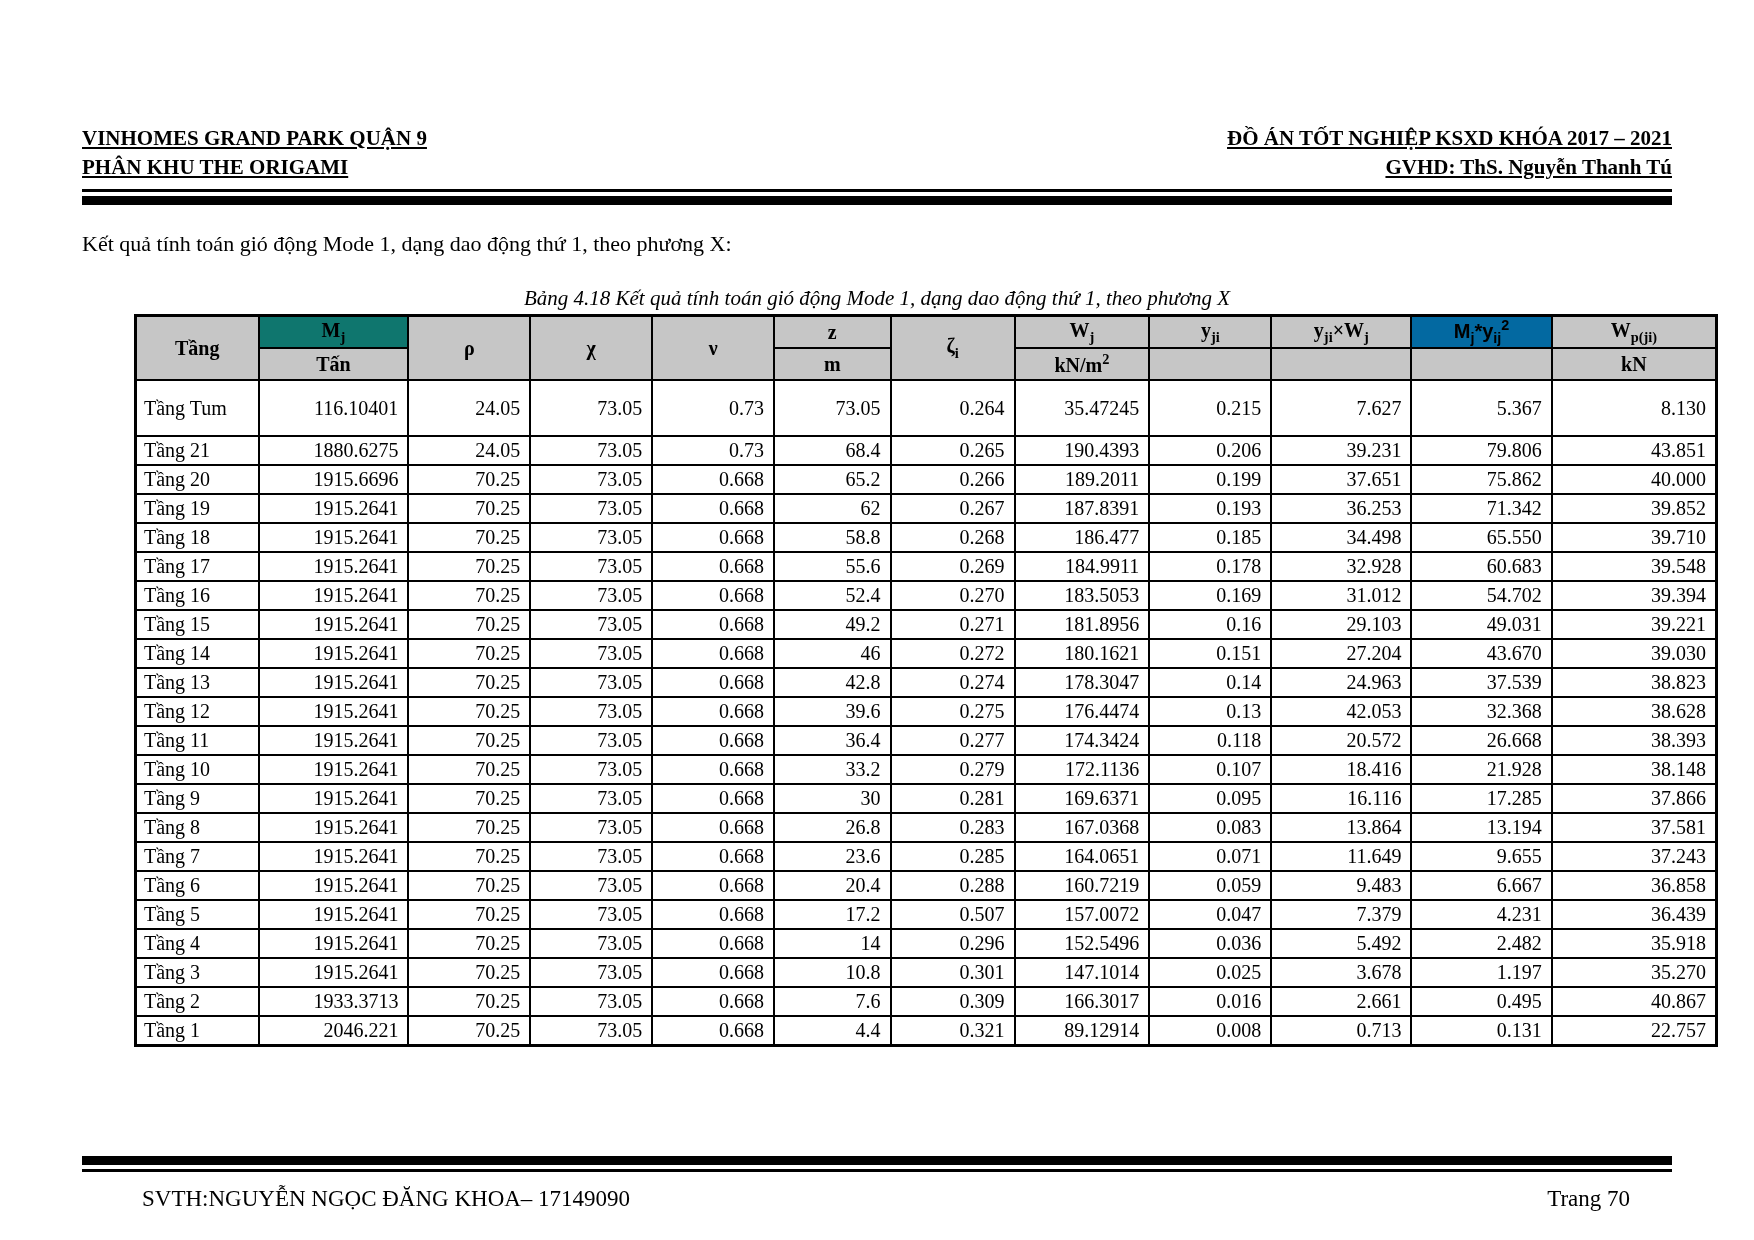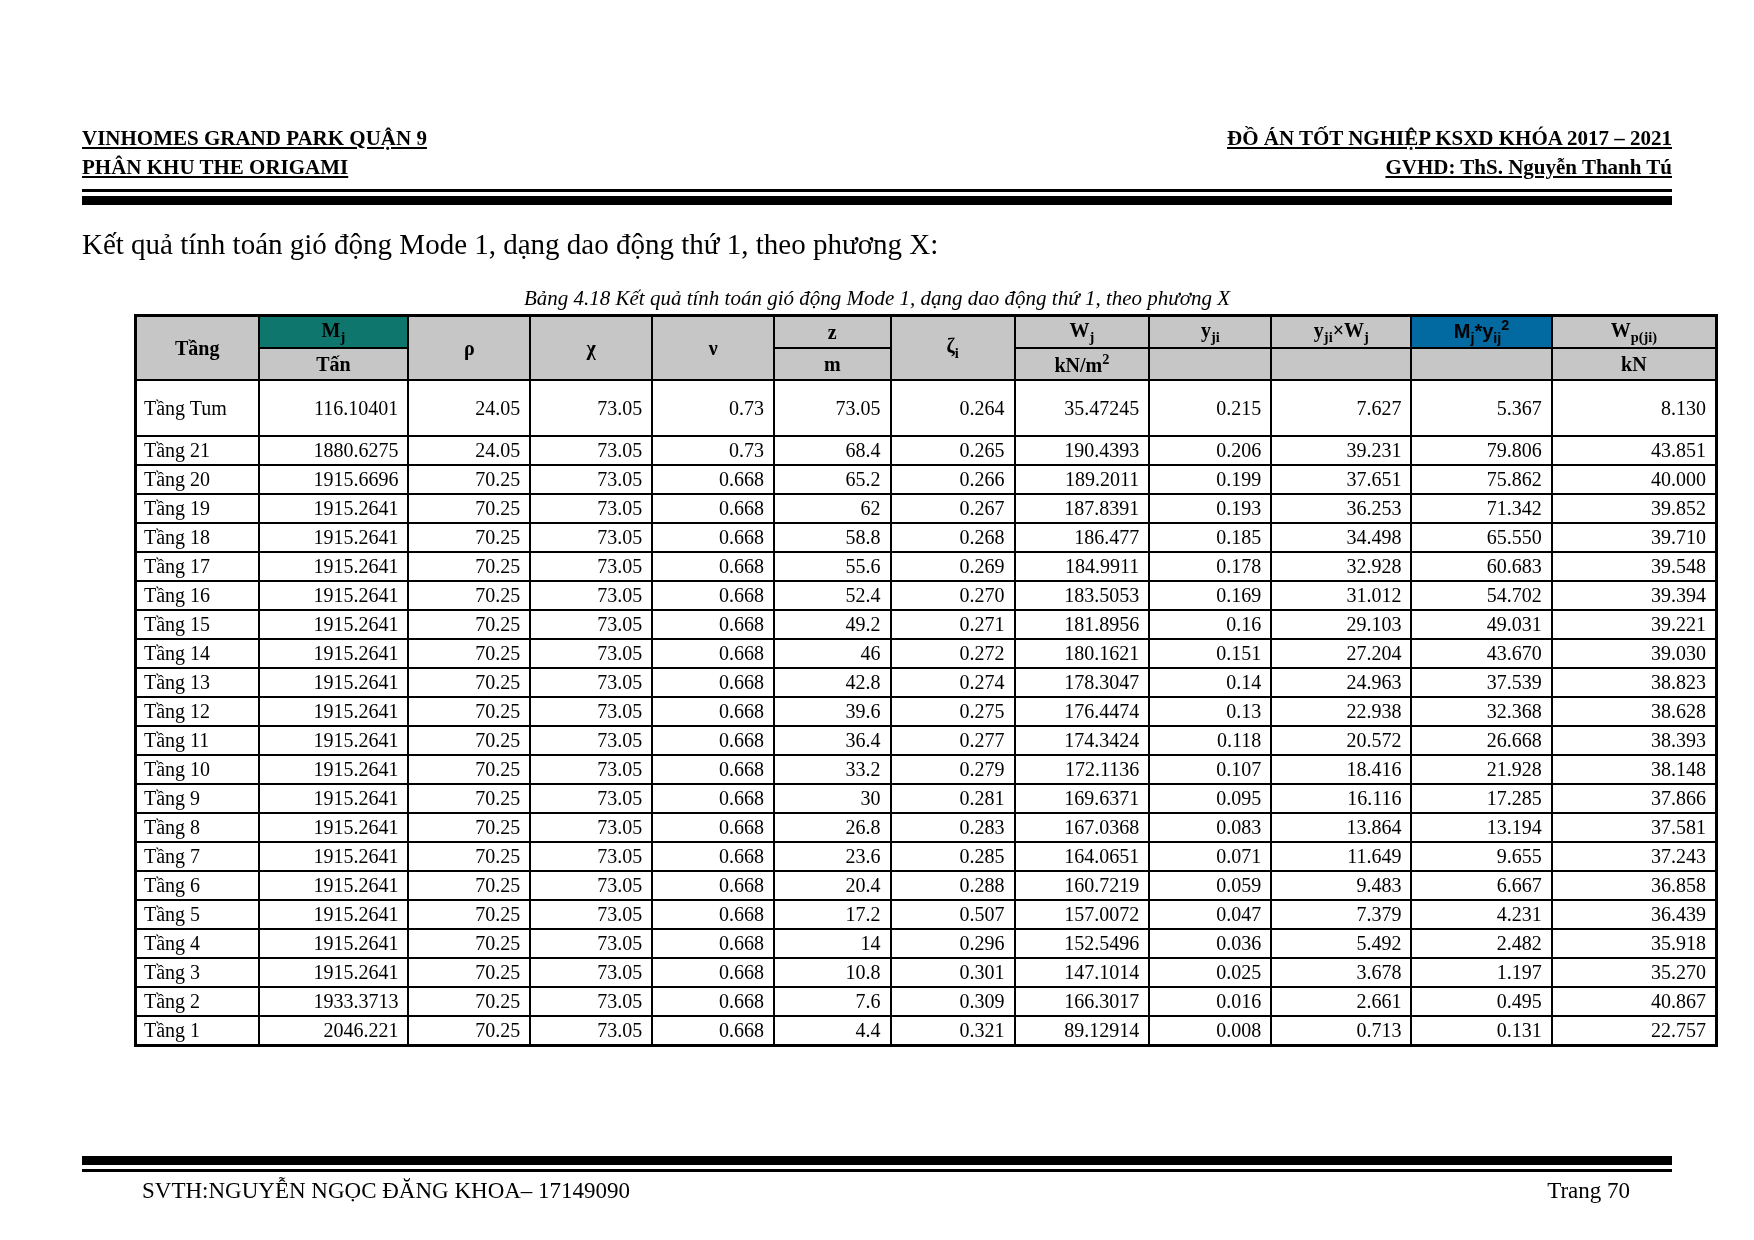--- a/index.html
+++ b/index.html
@@ -15,21 +15,21 @@
   
   .doc-header{padding-top:124px;}
   .header-row{display:flex;justify-content:space-between;align-items:flex-end;}
   .header-left,.header-right{font-size:21px;font-weight:bold;line-height:29px;text-decoration:underline;}
   .header-right{text-align:right;}
   .rule-thin{height:3px;background:#000;}
   .rule-thick{height:9px;background:#000;}
   .doc-header .rule-thin{margin-top:7px;}
   .doc-header .rule-thick{margin-top:4px;}
   
-  .intro{margin:25px 0 0 0;font-size:29px;line-height:28px;}
+  .intro{margin:25px 0 0 0;font-size:22px;line-height:28px;}
   .caption{margin:28px 0 3px 0;text-align:center;font-size:21px;font-style:italic;}
   
   table{
     border-collapse:collapse;
     table-layout:fixed;
     width:1584px;
     margin-left:52px;
     font-size:20px;
   }
   table{border:3px solid #000;}
@@ -51,21 +51,21 @@
   sup{font-size:72%;}
   col.c1{width:7.78%} col.c2{width:9.48%} col.c3{width:7.71%}
   col.c4{width:7.71%} col.c5{width:7.71%} col.c6{width:7.37%}
   col.c7{width:7.84%} col.c8{width:8.53%} col.c9{width:7.71%}
   col.c10{width:8.87%} col.c11{width:8.87%} col.c12{width:10.42%}
   
   .doc-footer{position:absolute;left:82px;right:82px;top:1156px;}
   .doc-footer .rule-thin{margin-top:4px;}
   .footer-row{
     display:flex;justify-content:space-between;
-    margin-top:6px;
+    margin-top:14px;
     font-size:23px;
     padding-left:60px;padding-right:42px;align-items:center;
   }
 </style>
 </head>
 <body>
 
 <div class="page">
   <div class="content">
 
@@ -272,21 +272,21 @@
           <tr>
             <td class="lbl">Tầng 12</td>
             <td class="num">1915.2641</td>
             <td class="num">70.25</td>
             <td class="num">73.05</td>
             <td class="num">0.668</td>
             <td class="num">39.6</td>
             <td class="num">0.275</td>
             <td class="num">176.4474</td>
             <td class="num">0.13</td>
-            <td class="num">22.938</td>
+            <td class="num">42.053</td>
             <td class="num">32.368</td>
             <td class="num">38.628</td>
           </tr>
           <tr>
             <td class="lbl">Tầng 11</td>
             <td class="num">1915.2641</td>
             <td class="num">70.25</td>
             <td class="num">73.05</td>
             <td class="num">0.668</td>
             <td class="num">36.4</td>

